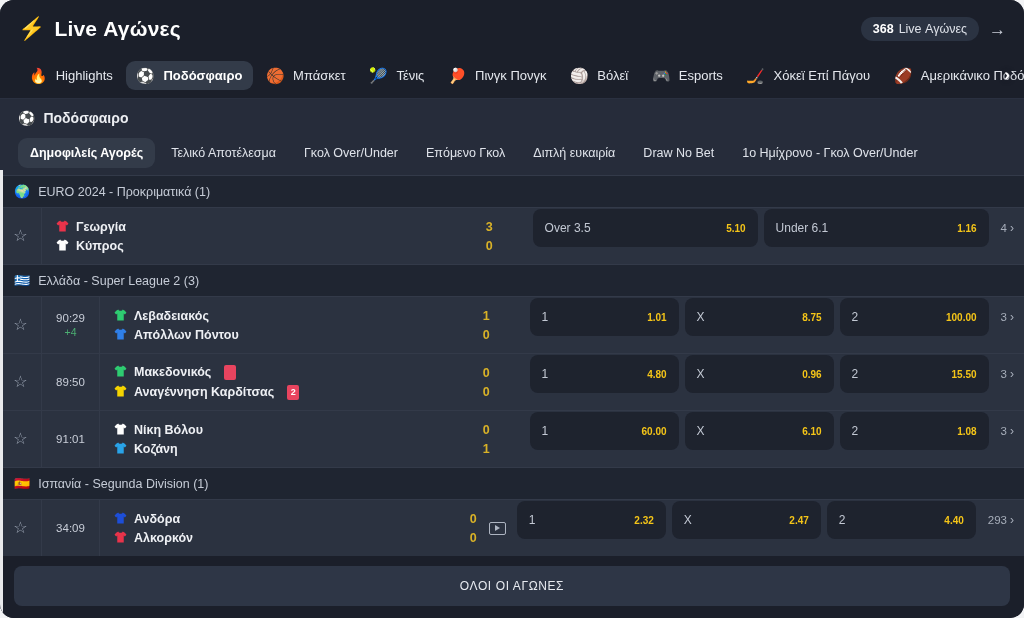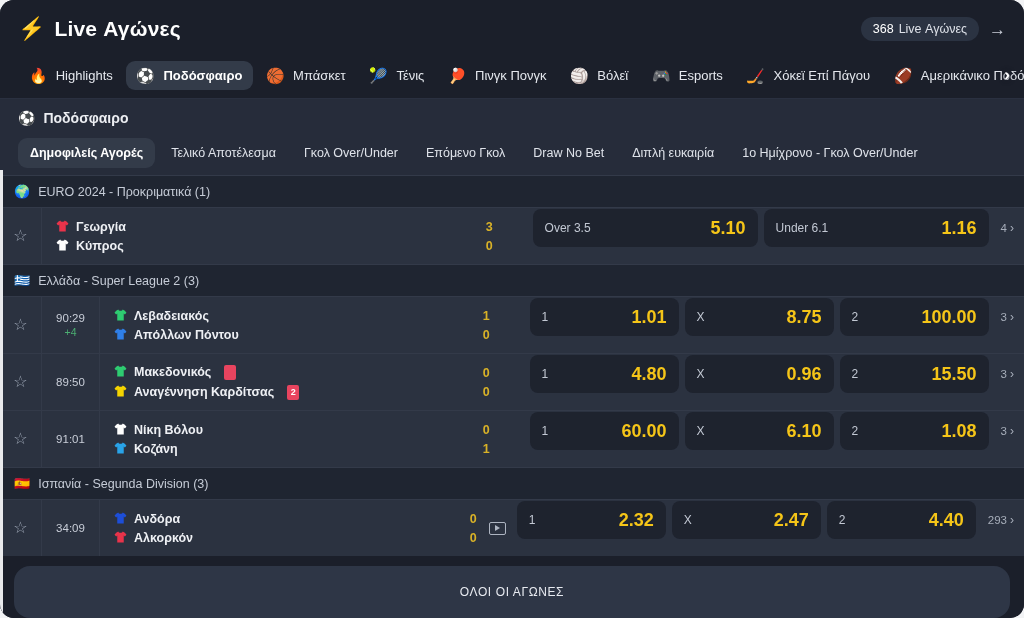--- a/index.html
+++ b/index.html
@@ -34,21 +34,21 @@
   .bolt { font-size: 22px; line-height: 1; color: #f5c518; }
   .title {
     font-size: 21px; font-weight: bold; color: #ffffff; letter-spacing: .2px;
   }
   .live-count-wrap { display: flex; align-items: center; gap: 10px; }
   .live-pill {
     background: #2b3342; border-radius: 14px;
     padding: 5px 12px; font-size: 12.5px; color: #dfe3ea;
     display: flex; gap: 5px; align-items: baseline;
   }
-  .live-pill .num { font-weight: normal; color: #ffffff; }
+  .live-pill .num { font-weight: bold; color: #ffffff; }
   .arrow-right { color: #c9ced8; font-size: 17px; line-height: 1; }
 
   
   .sports {
     display: flex; align-items: center; gap: 2px;
     height: 46px; margin-top: 8px; position: relative;
   }
   .sport {
     display: flex; align-items: center; gap: 8px;
     padding: 7px 11px; border-radius: 9px;
@@ -150,35 +150,35 @@
   .col-odds {
     display: flex; align-items: center; gap: 6px;
     padding: 0 10px 16px 4px;
   }
   .odd {
     background: #1e232e; border-radius: 8px;
     height: 38px; display: flex; align-items: center; justify-content: space-between;
     padding: 0 12px; cursor: pointer;
   }
   .odd .lbl { font-size: 12px; color: #c3c9d4; }
-  .odd .val { font-size: 18px; font-weight: bold; color: #f5c518; }
+  .odd .val { font-size: 10px; font-weight: bold; color: #f5c518; }
   .odd.w2 { width: 225px; }
   .odd.w3 { width: 149px; }
   .more {
     display: flex; align-items: center; gap: 3px;
     font-size: 11.5px; color: #a7aeba; padding-left: 6px; cursor: pointer;
     white-space: nowrap;
   }
   .more .chev { font-size: 12px; }
 
   
   .footer { background: #1b1f2a; padding: 10px 14px 12px 14px; }
   .all-btn {
-    background: #2e3646; border-radius: 16px;
-    height: 52px; display: flex; align-items: center; justify-content: center;
+    background: #2e3646; border-radius: 8px;
+    height: 40px; display: flex; align-items: center; justify-content: center;
     font-size: 12px; color: #e7eaf0; letter-spacing: .6px; cursor: pointer;
   }
 </style>
 </head>
 <body>
 
 <div class="page">
   <div class="left-rail"></div>
 
   <div class="header">
@@ -240,22 +240,22 @@
   <div class="sportbar">
     <div class="sport-title">
       <span class="ic">⚽</span>
       <span>Ποδόσφαιρο</span>
     </div>
     <div class="markets" id="markets-strip">
         <div class="market active">Δημοφιλείς Αγορές</div>
         <div class="market">Τελικό Αποτέλεσμα</div>
         <div class="market">Γκολ Over/Under</div>
         <div class="market">Επόμενο Γκολ</div>
+        <div class="market">Διπλή ευκαιρία</div>
         <div class="market">Draw No Bet</div>
-        <div class="market">Διπλή ευκαιρία</div>
         <div class="market">1ο Ημίχρονο - Γκολ Over/Under</div>
       </div>
   </div>
 
   <div class="list" id="match-list">
       <div class="league">
         <span class="flag">🌍</span>
         <span>EURO 2024 - Προκριματικά (1)</span>
       </div>
       <div class="match">
@@ -433,21 +433,21 @@
             <span class="val">1.08</span>
           </div>
           <div class="more">
             <span>3</span>
             <span class="chev">›</span>
           </div>
         </div>
       </div>
       <div class="league">
         <span class="flag">🇪🇸</span>
-        <span>Ισπανία - Segunda Division (3)</span>
+        <span>Ισπανία - Segunda Division (1)</span>
       </div>
       <div class="match">
         <div class="col-star">
           <span class="star">☆</span>
         </div>
         <div class="col-time">
           <span>34:09</span>
         </div>
         <div class="col-teams">
           <div class="team-line">

